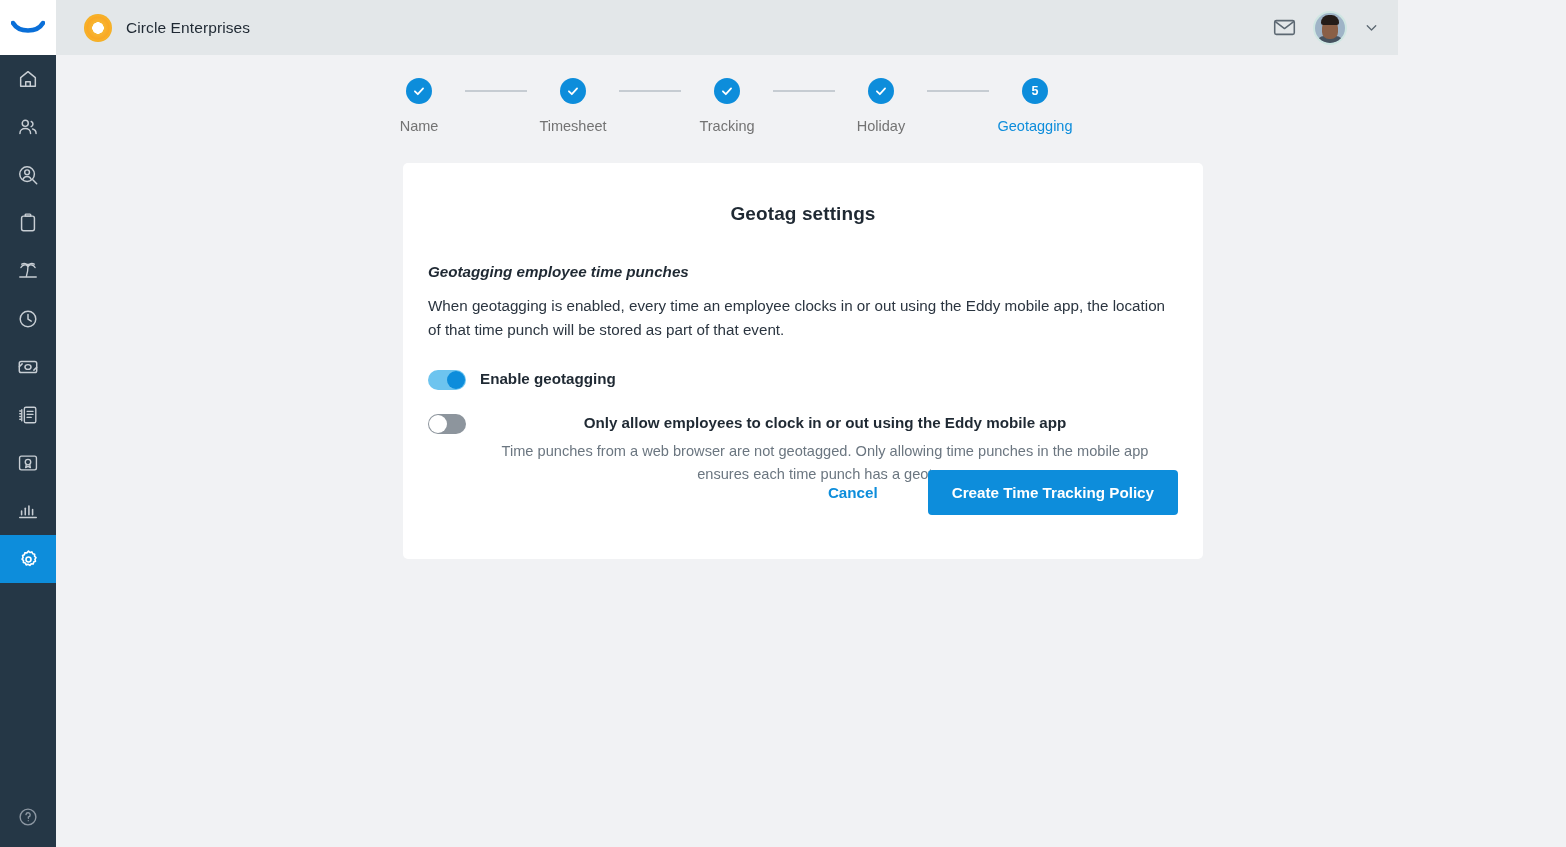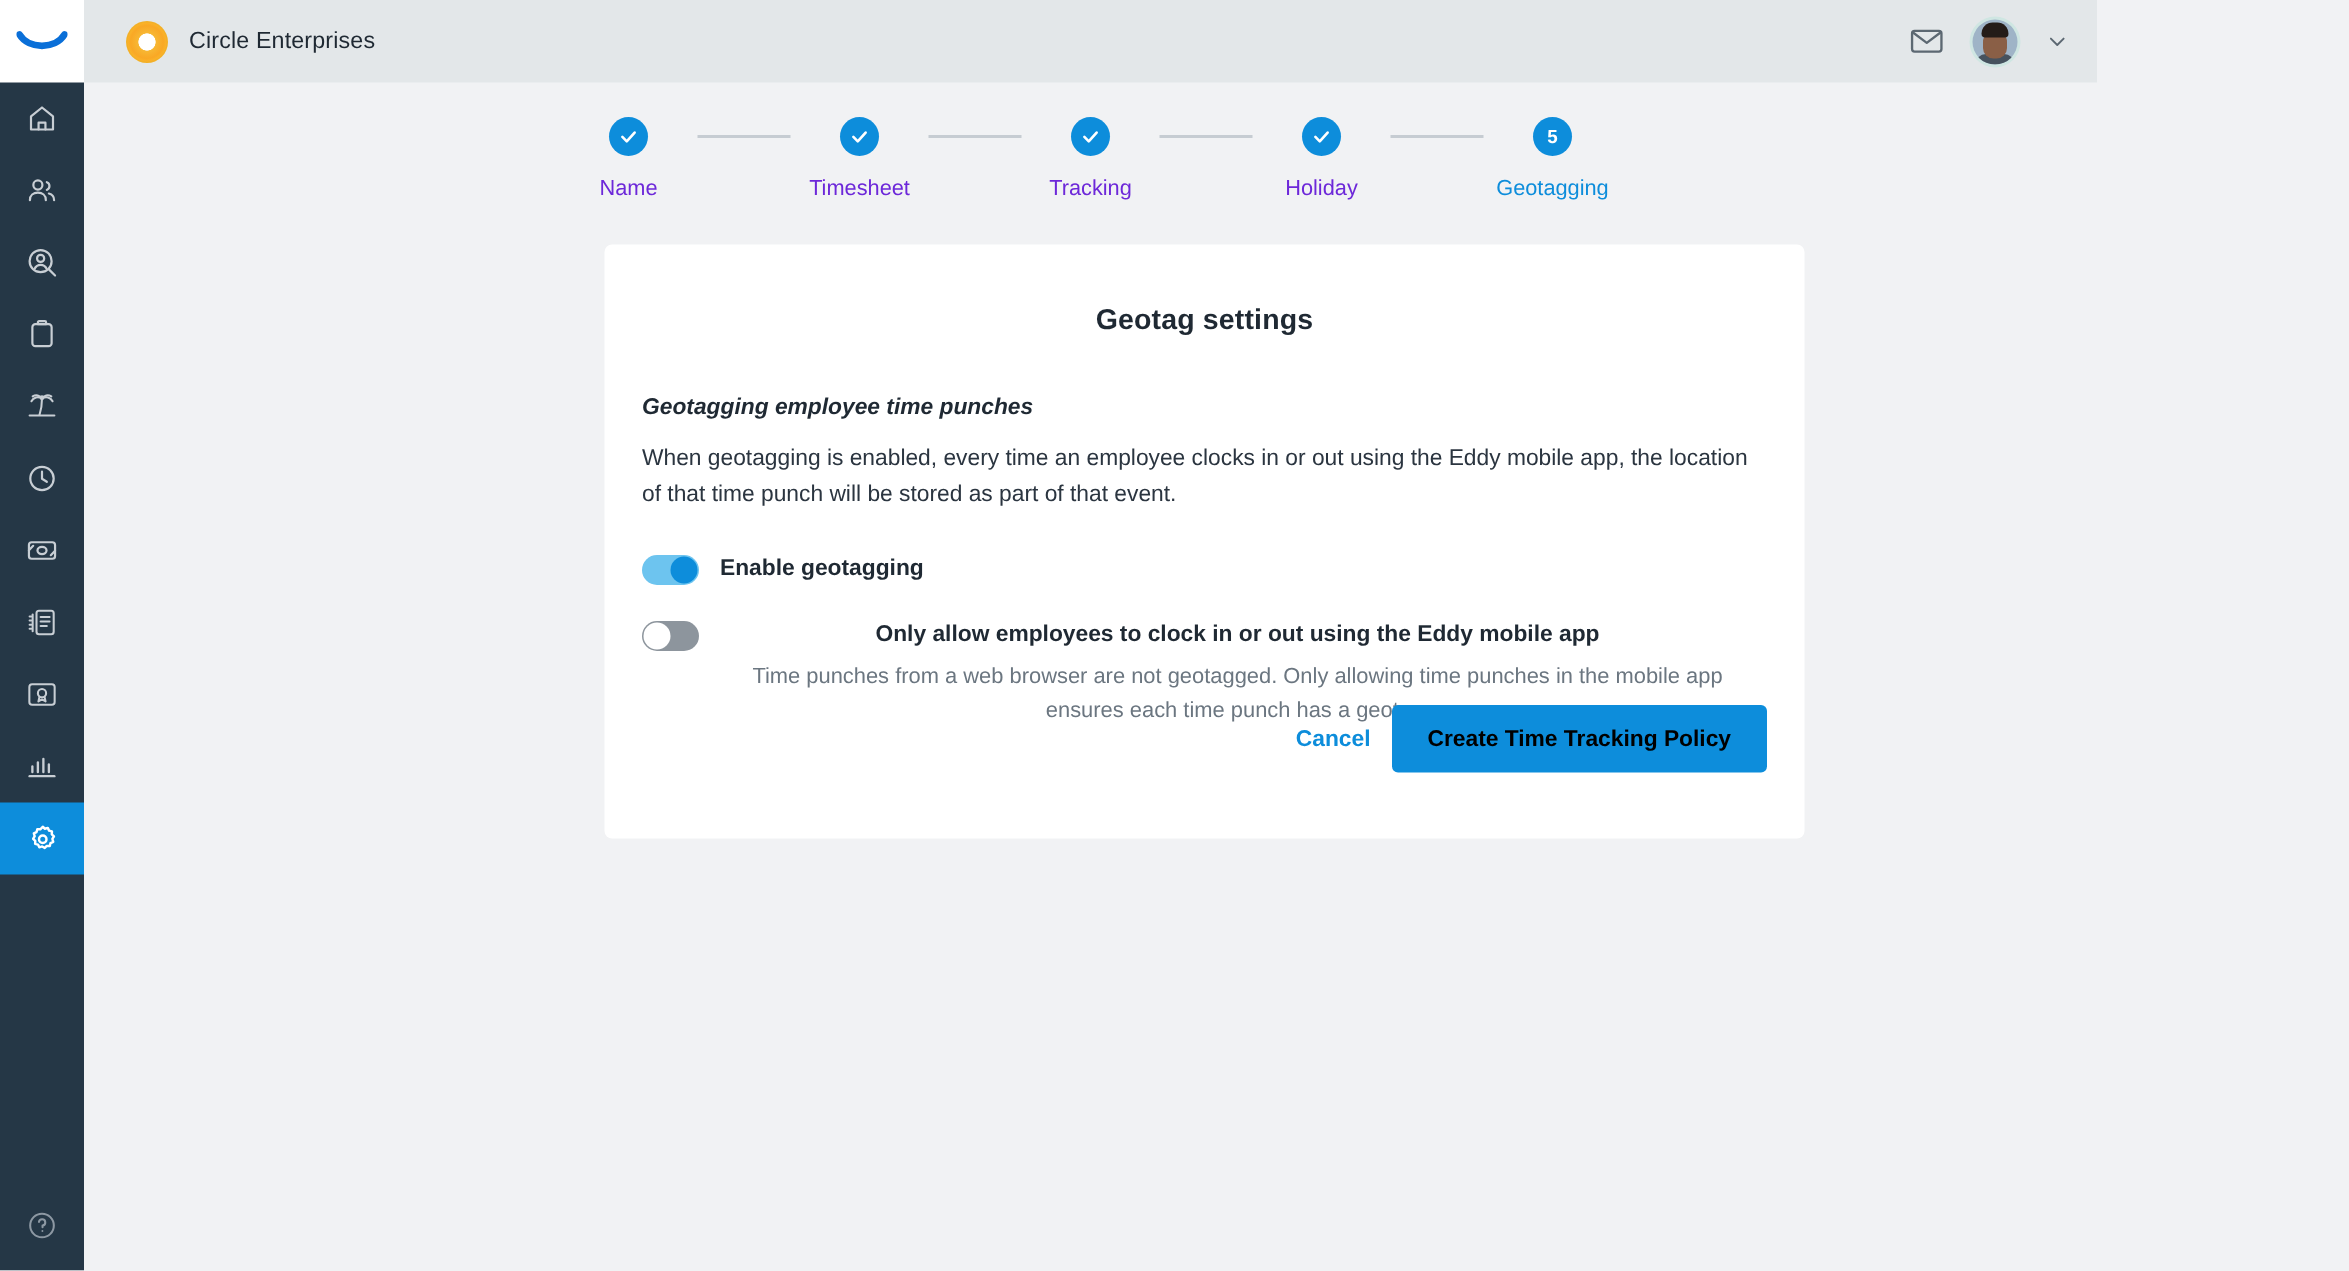--- a/index.html
+++ b/index.html
@@ -76,21 +76,21 @@
   }
   .steps { display: flex; align-items: flex-start; }
   .step { display: flex; flex-direction: column; align-items: center; width: 92px; }
   .step-bubble {
     width: 26px; height: 26px; border-radius: 50%;
     background: #0d8ddb;
     display: flex; align-items: center; justify-content: center;
     cursor: pointer;
   }
   .step-bubble .num { color: #ffffff; font-size: 12.5px; font-weight: 700; line-height: 1; }
-  .step-label { margin-top: 14px; font-size: 14.5px; color: #6d28d9; white-space: nowrap; }
+  .step-label { margin-top: 14px; font-size: 14.5px; color: #737373; white-space: nowrap; }
   .step.current .step-label { color: #0d8ddb; }
   .connector { width: 62px; height: 26px; display: flex; align-items: center; }
   .connector i { display: block; width: 100%; height: 1.5px; background: #c6ccd2; }
 
   .card {
     position: absolute; left: 347px; top: 108px;
     width: 800px; height: 396px;
     background: #ffffff; border-radius: 5px;
     padding: 40px 25px 0 25px;
   }
@@ -121,31 +121,32 @@
   .switch.off .knob { left: 1px; background: #ffffff; }
   .toggle-texts { margin-left: 14px; }
   .toggle-label { font-size: 15.2px; font-weight: 700; color: #1f2933; line-height: 1.35; }
   .toggle-sub {
     margin-top: 7px; font-size: 14.6px; color: #6b7680; line-height: 1.6;
     max-width: 690px;
   }
 
   .actions {
     position: absolute; right: 25px; bottom: 44px;
-    display: flex; align-items: center; 
+    display: flex; align-items: center; gap: 12px;
   }
   .btn-link {
     background: none; border: none; cursor: pointer;
     font-family: inherit; font-size: 15.2px; font-weight: 700; color: #0d8ddb;
     padding: 12px 14px;
   }
   .btn-primary {
     background: #0d8ddb; border: none; border-radius: 4px; cursor: pointer;
-    font-family: inherit; font-size: 15.2px; font-weight: 700; color: #000000;
+    font-family: inherit; font-size: 15.2px; font-weight: 700; color: #ffffff;
     padding: 14px 24px;
+    margin-left: 24px;
   }
 </style>
 </head>
 <body>
 
 <div class="app">
 
   <nav class="sidebar">
 
     <div class="logo-cell">

